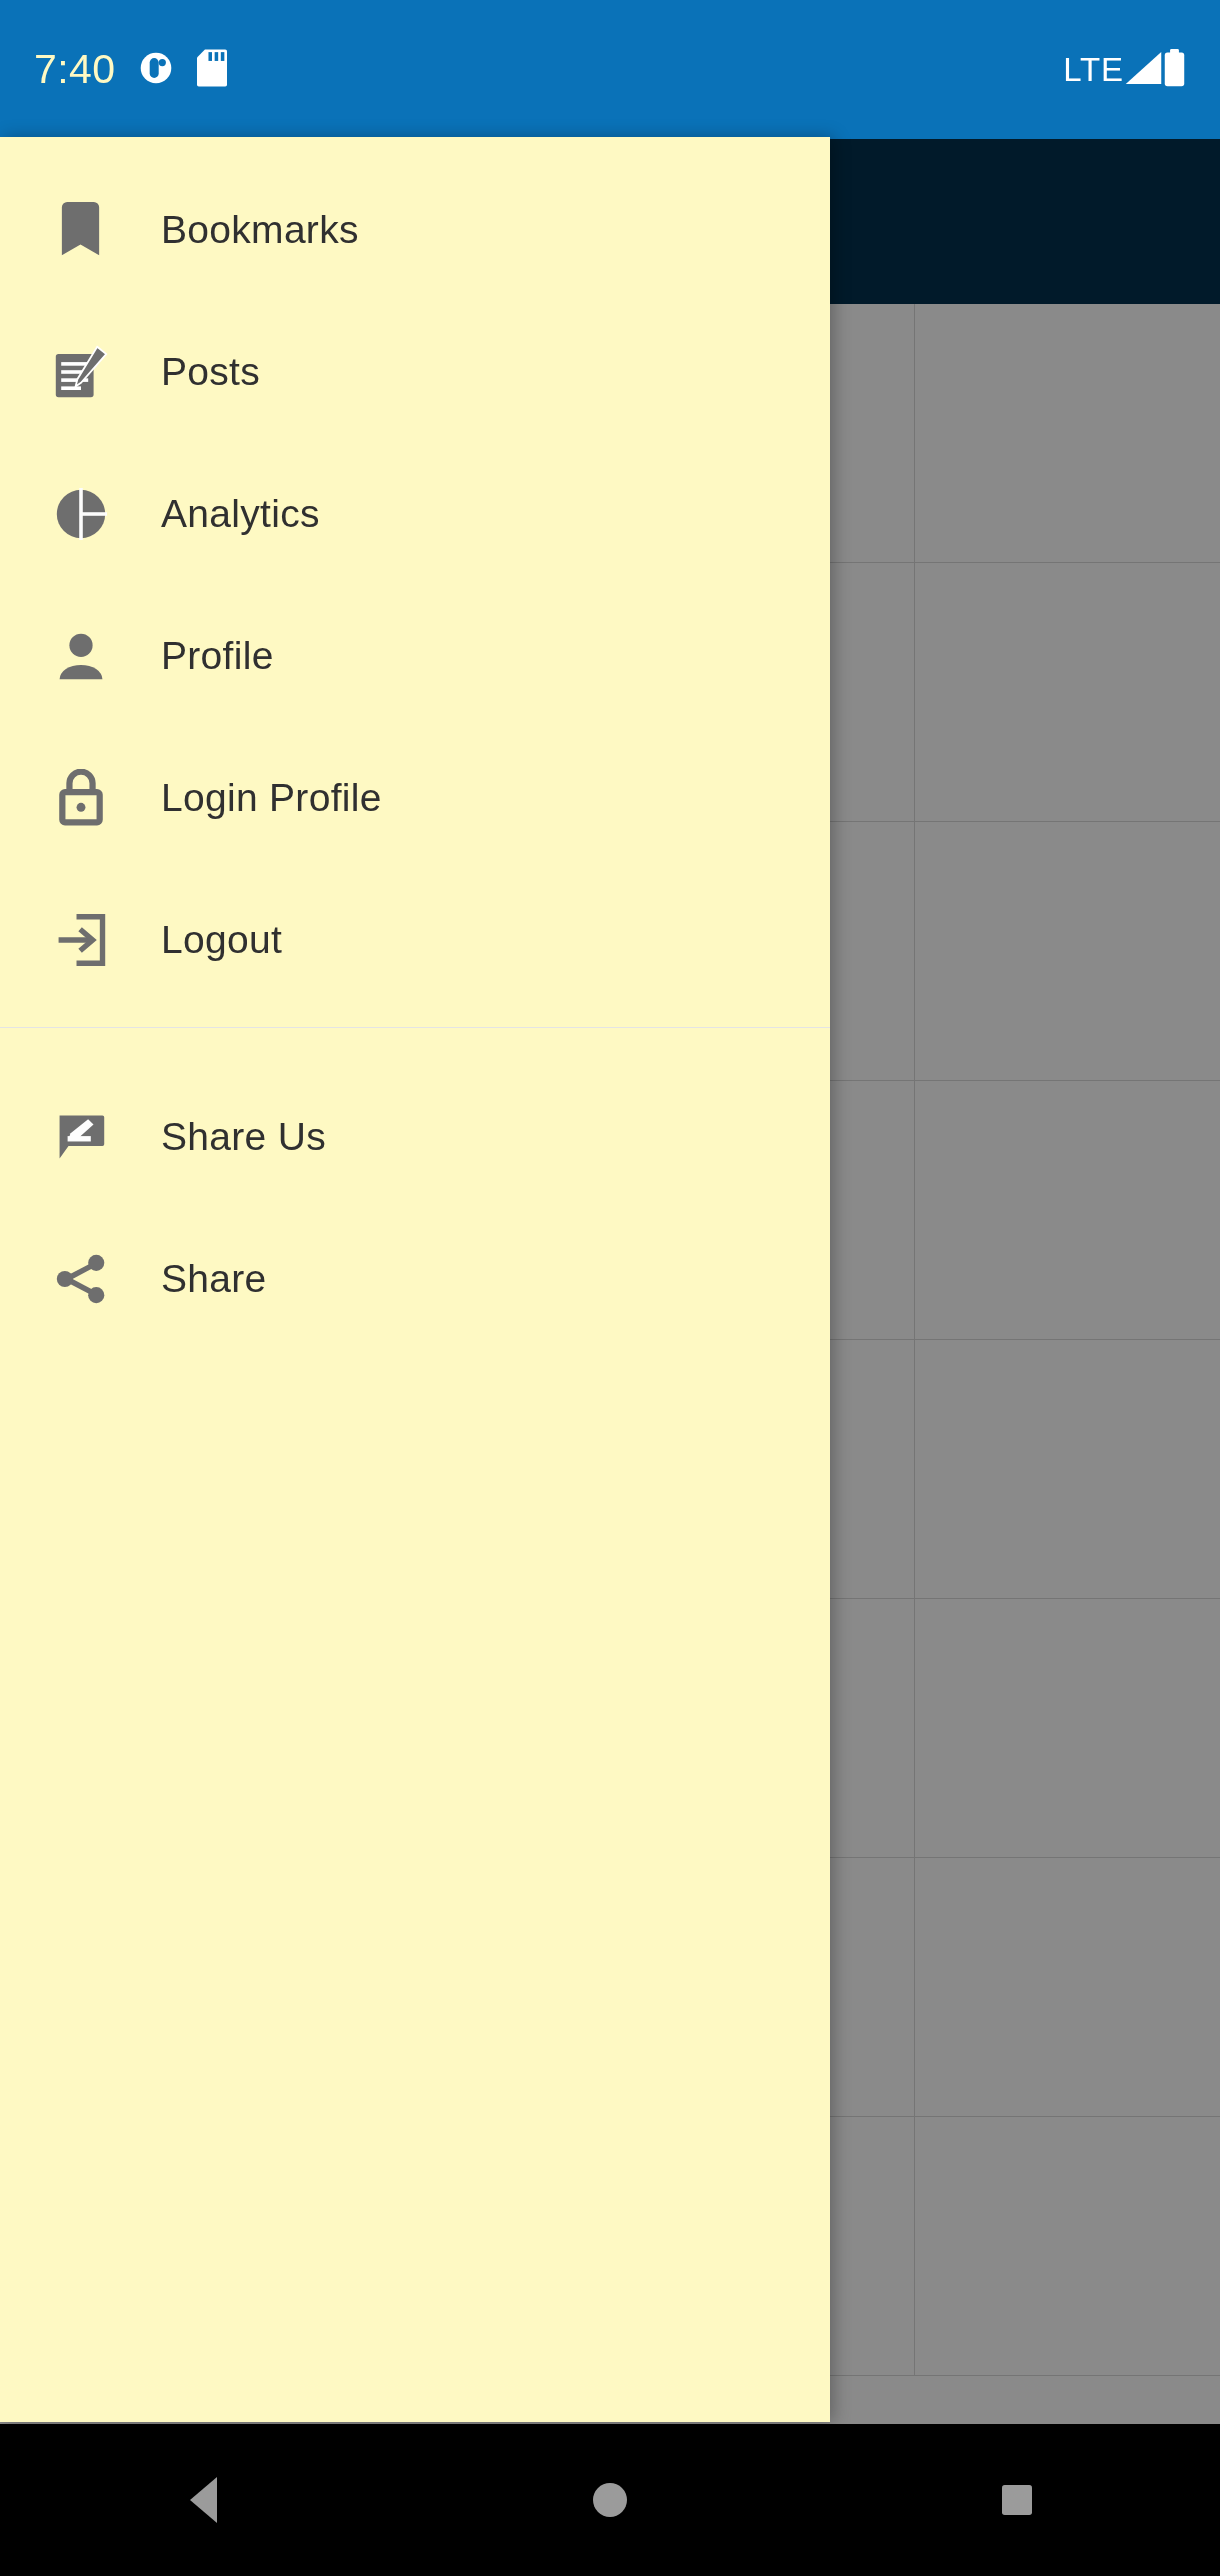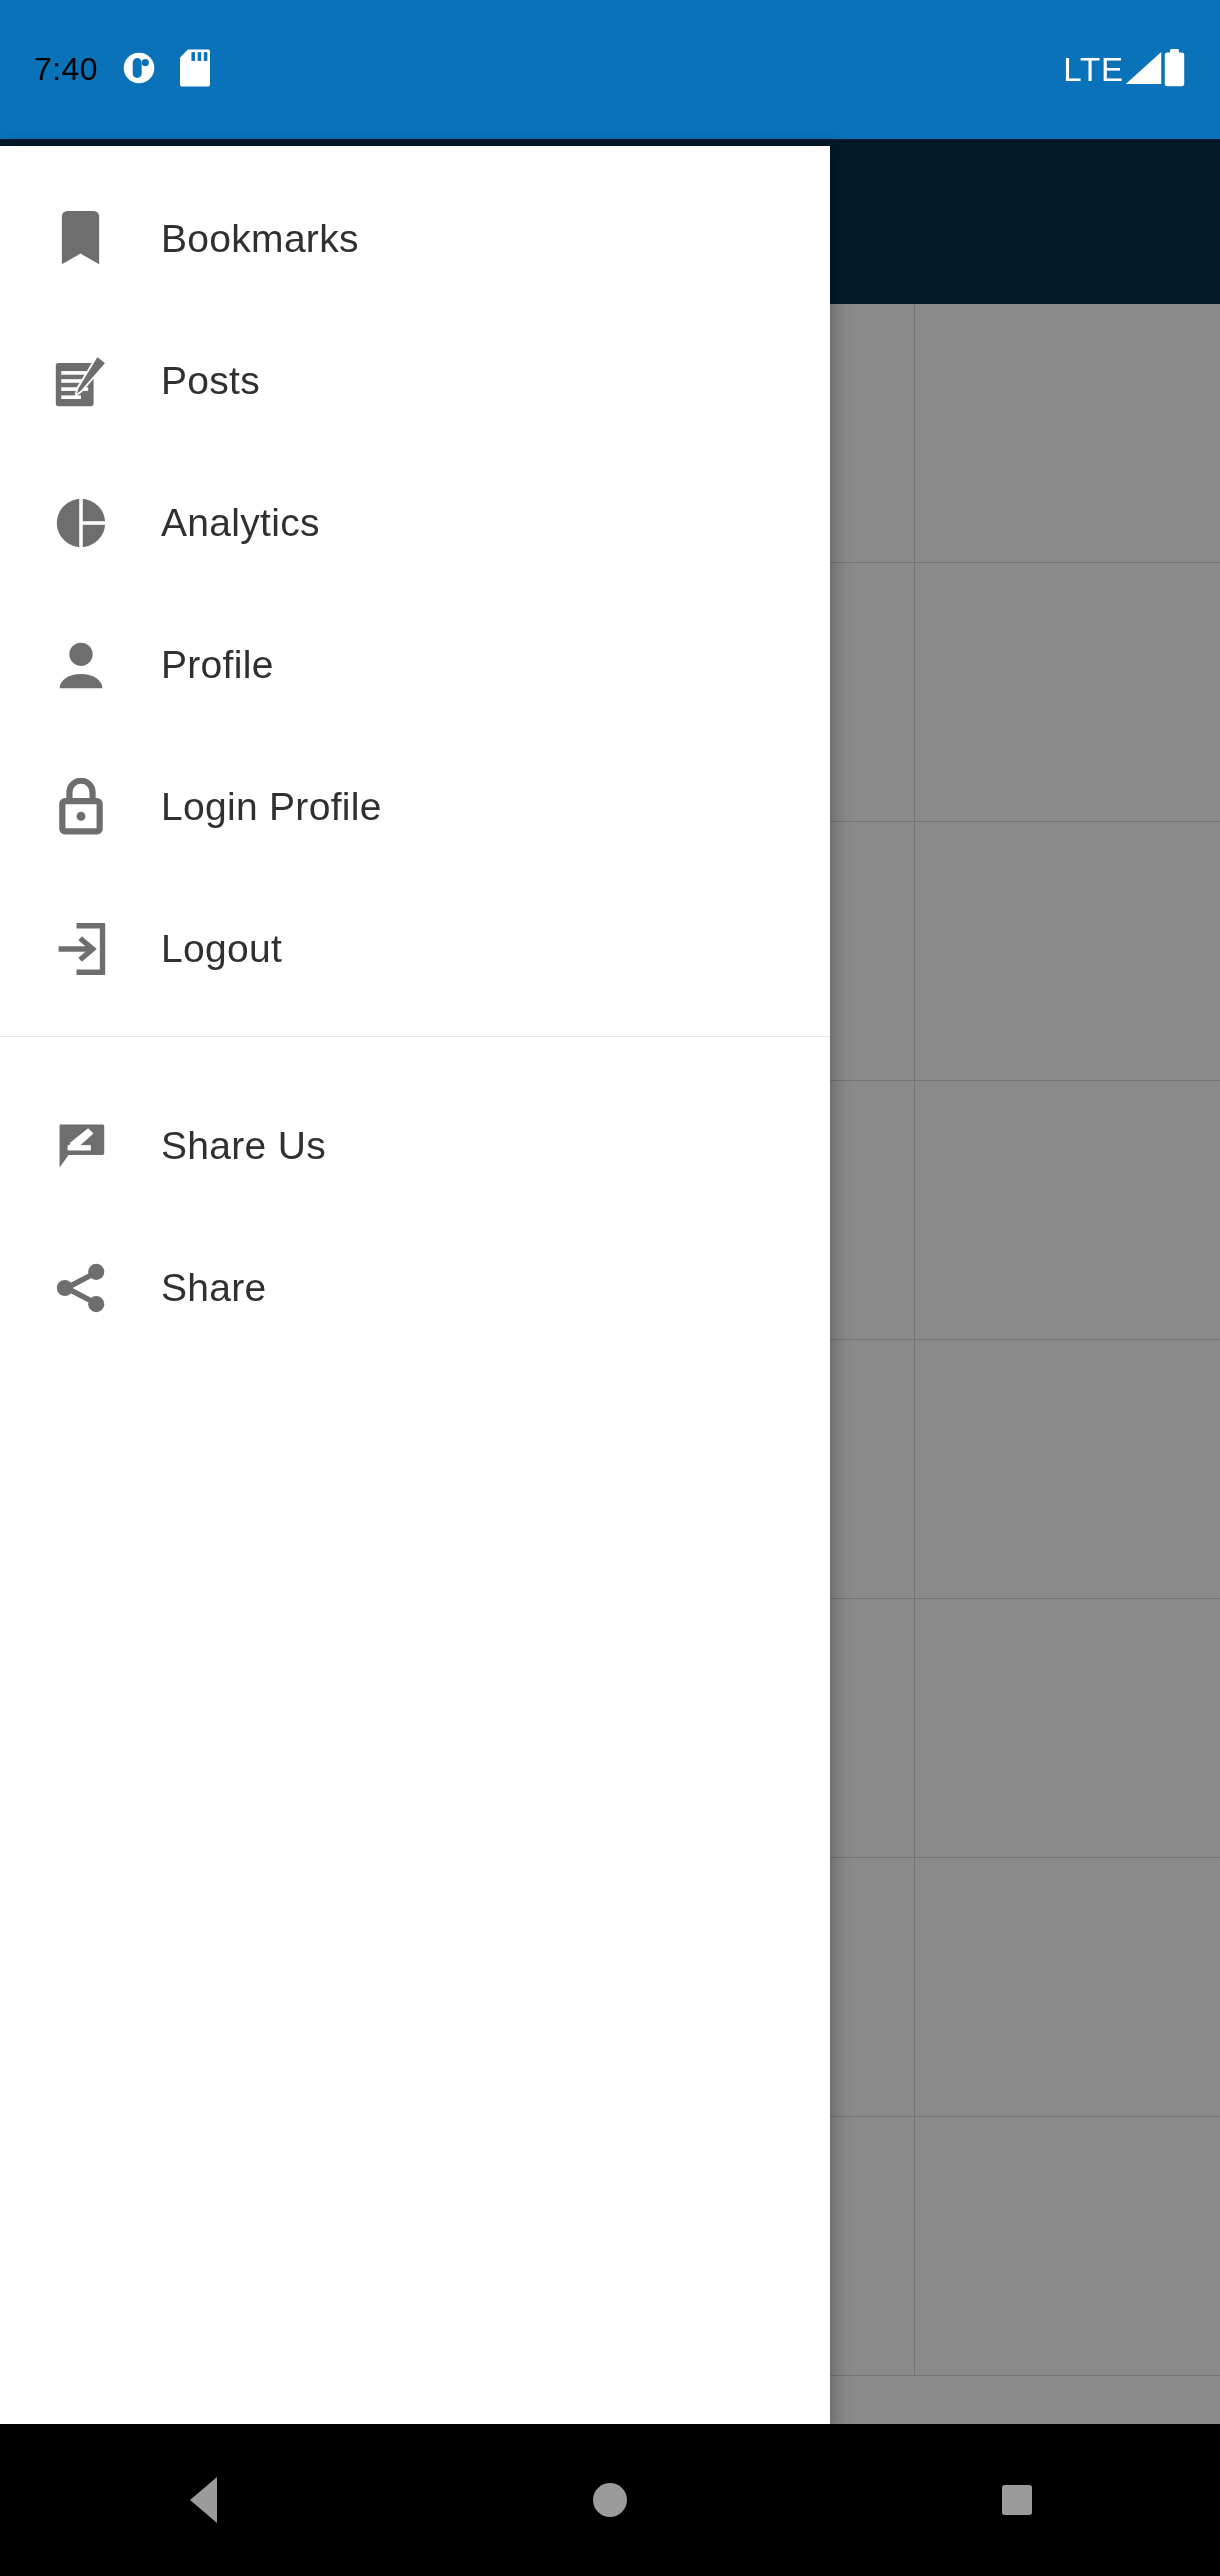--- a/index.html
+++ b/index.html
@@ -21,21 +21,21 @@
     background:#0a72b8;
   }
   #bg-statusbar .sb-left {
     position:absolute; left:34px; top:0; height:139px;
     display:flex; align-items:center; gap:23px;
   }
   #bg-statusbar .sb-right {
     position:absolute; right:34px; top:0; height:139px;
     display:flex; align-items:center; 
   }
-  .sb-clock { color:#000000; font-size:32px; letter-spacing:0.4px; }
+  .sb-clock { color:#fef9c3; font-size:41px; letter-spacing:0.4px; }
   .sb-lte { color:#fff; font-size:33px; letter-spacing:0.9px; }
 
   #bg-appbar {
     position:absolute; left:0; top:139px; width:1220px; height:165px;
     background:#03304f;
   }
   #bg-grid {
     position:absolute; left:0; top:304px; width:1220px; height:2120px;
     background:#ffffff;
   }
@@ -93,22 +93,22 @@
   }
 
   
   #scrim {
     position:absolute; left:0; top:139px; width:1220px; height:2285px;
     background:rgba(0,0,0,0.46);
   }
 
   
   #drawer {
-    position:absolute; left:0; top:146px; width:830px; height:2285px;
-    background:#ffffff;
+    position:absolute; left:0; top:137px; width:830px; height:2285px;
+    background:#fef9c3;
     box-shadow:3.6px 0 16px rgba(0,0,0,0.28);
     overflow:hidden;
   }
   .drawer-list { padding-top:21.5px; }
   .d-item {
     height:142px; display:flex; align-items:center; cursor:pointer;
   }
   .d-ico-wrap {
     width:161px; display:flex; align-items:center; justify-content:center;
     flex:0 0 161px;

